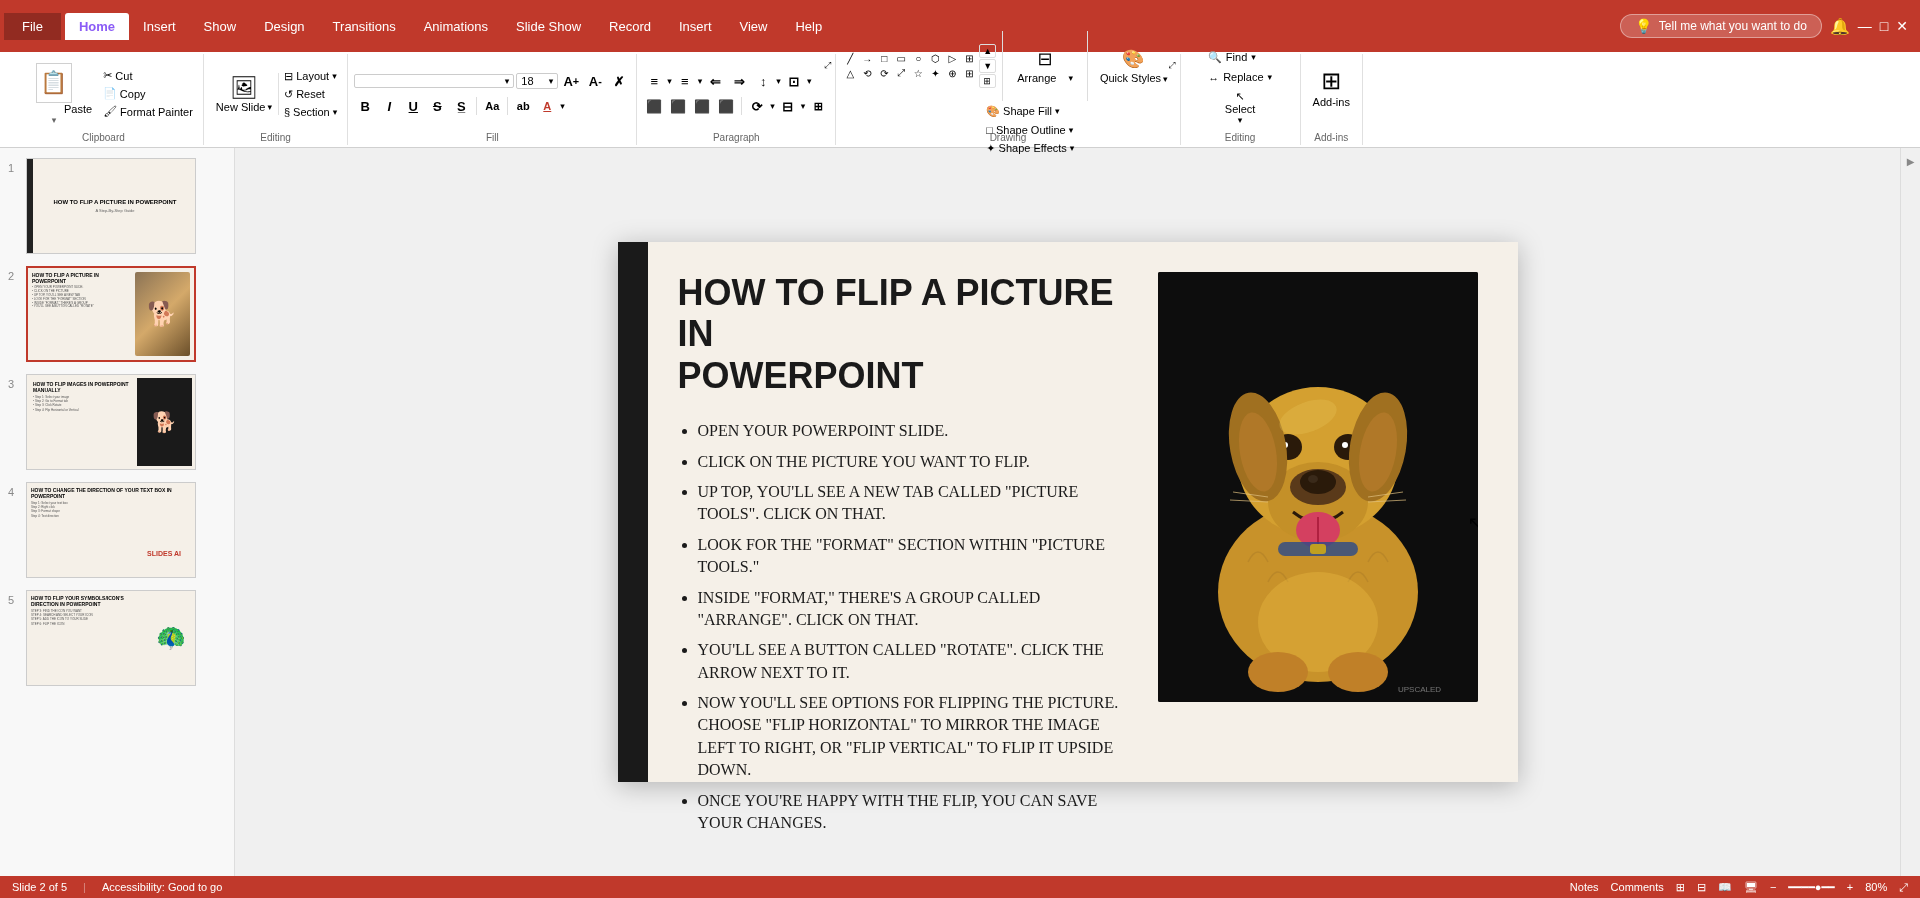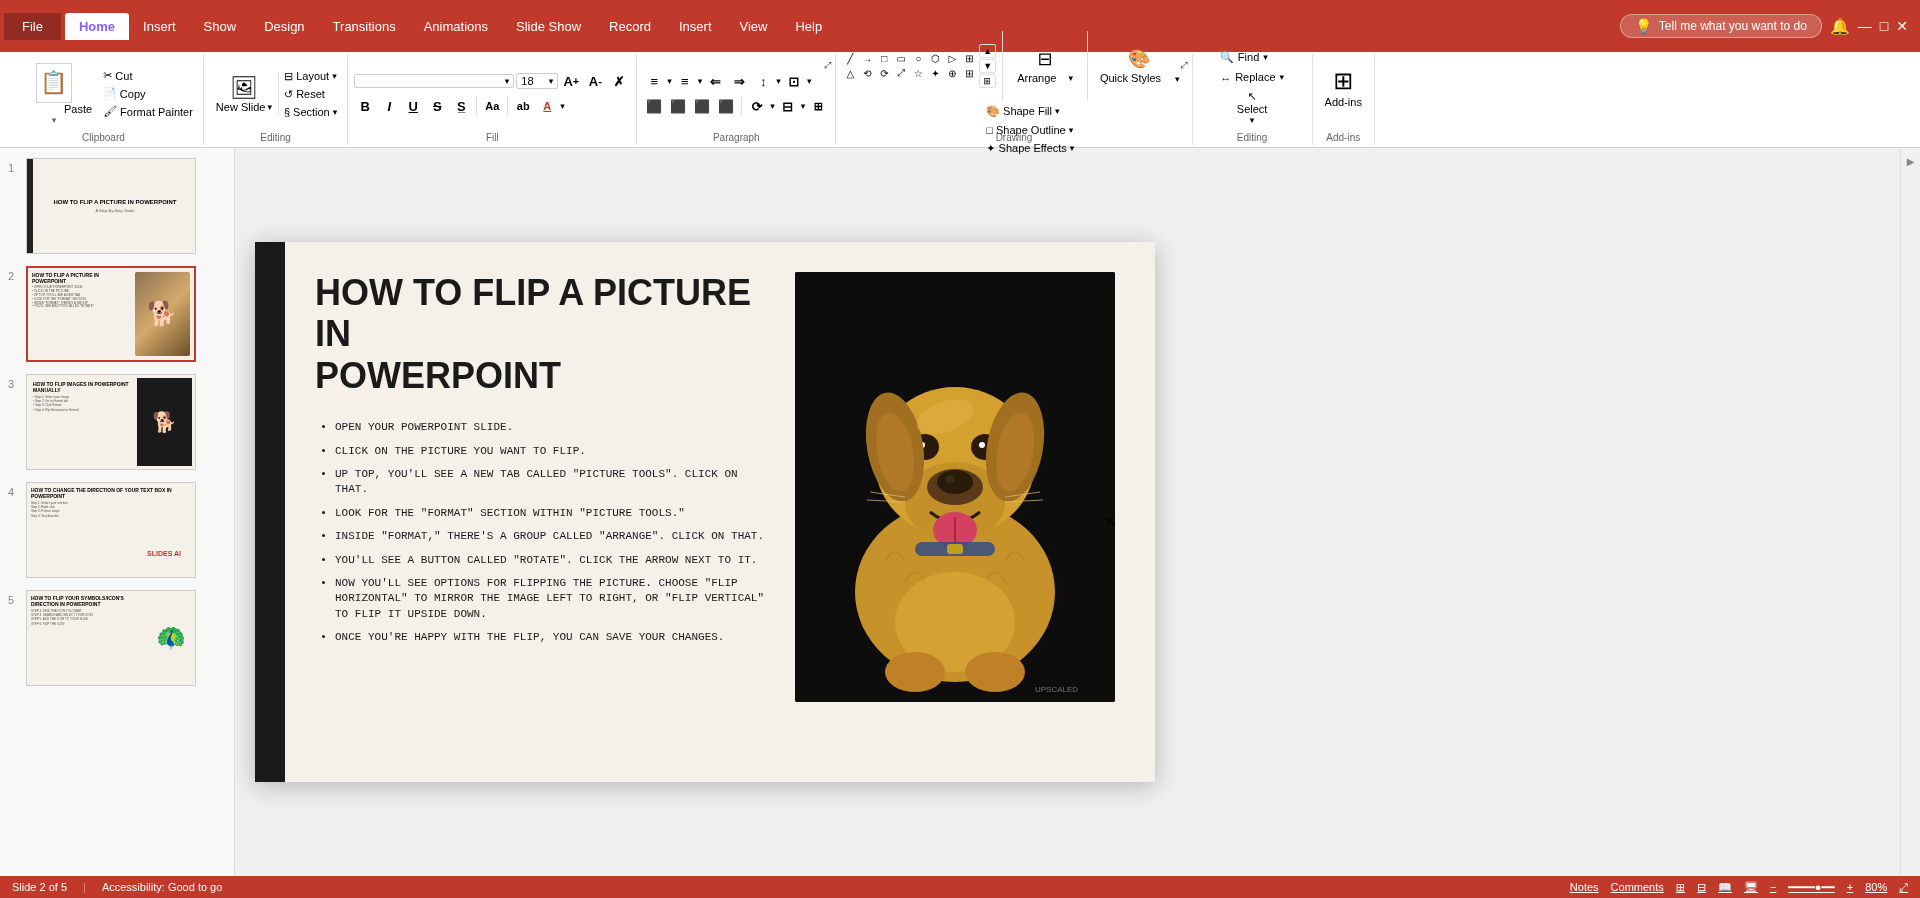--- a/index.html
+++ b/index.html
@@ -310,21 +310,21 @@
     .thumb2-text { flex: 1; }
     .thumb2-title { font-size: 5px; font-weight: bold; margin-bottom: 2px; }
     .thumb2-body { font-size: 3px; color: #555; line-height: 1.3; }
     .thumb2-img { width: 55px; height: 100%; background: #8B7355; border-radius: 2px; overflow: hidden; display: flex; align-items: center; justify-content: center; }
 
     
     .canvas-area {
       flex: 1;
       display: flex;
       align-items: center;
-      justify-content: flex-start;
+      justify-content: center;
       background: #f0f0f0;
       overflow: hidden;
       padding: 20px;
     }
 
     .slide-canvas {
       width: 900px;
       height: 540px;
       background: #f5f0e8;
       box-shadow: 0 4px 24px rgba(0,0,0,0.25);
@@ -361,24 +361,24 @@
 
     .slide-bullets {
       list-style: disc;
       padding-left: 20px;
       display: flex;
       flex-direction: column;
       gap: 8px;
     }
 
     .slide-bullets li {
-      font-size: 11px;
+      font-size: 16px;
       color: #1a1a1a;
       line-height: 1.4;
-      font-family: Liberation Mono, monospace;
+      font-family: Liberation Serif, serif;
       text-transform: uppercase;
       font-weight: 500;
     }
 
     .slide-dog-img {
       width: 320px;
       height: 430px;
       background: #1a1a1a;
       flex-shrink: 0;
       position: relative;
@@ -412,21 +412,20 @@
       color: #fff;
       font-size: 11px;
       gap: 16px;
     }
 
     .status-right {
       margin-left: auto;
       display: flex;
       align-items: flex-start;
       gap: 12px;
-      text-decoration: underline;
     }
 
     
     ::-webkit-scrollbar { width: 6px; }
     ::-webkit-scrollbar-track { background: #f0f0f0; }
     ::-webkit-scrollbar-thumb { background: #ccc; border-radius: 3px; }
 
     .shapes-grid {
       display: grid;
       grid-template-columns: repeat(8, 16px);
@@ -727,21 +726,21 @@
             <div style="font-size:18px;">⊟</div>
             <div style="display:flex;align-items:center;gap:12px;font-size:11px;">
               <span>Arrange</span>
               <span style="font-size:9px;">▾</span>
             </div>
           </div>
           <div class="divider-v"></div>
 
           <div class="quick-styles-btn">
             <div style="font-size:18px;">🎨</div>
-            <div style="display:flex;align-items:flex-end;gap:14px;font-size:11px;">
+            <div style="display:flex;align-items:flex-end;gap:2px;font-size:11px;">
               <span>Quick Styles</span>
               <span style="font-size:9px;">▾</span>
             </div>
           </div>
         </div>
         <div style="display:flex;flex-direction:column;gap:2px;padding-left:140px;">
           <div class="small-btn">
             <span>🎨</span>
             <span>Shape Fill</span>
             <span style="font-size:9px;">▾</span>

